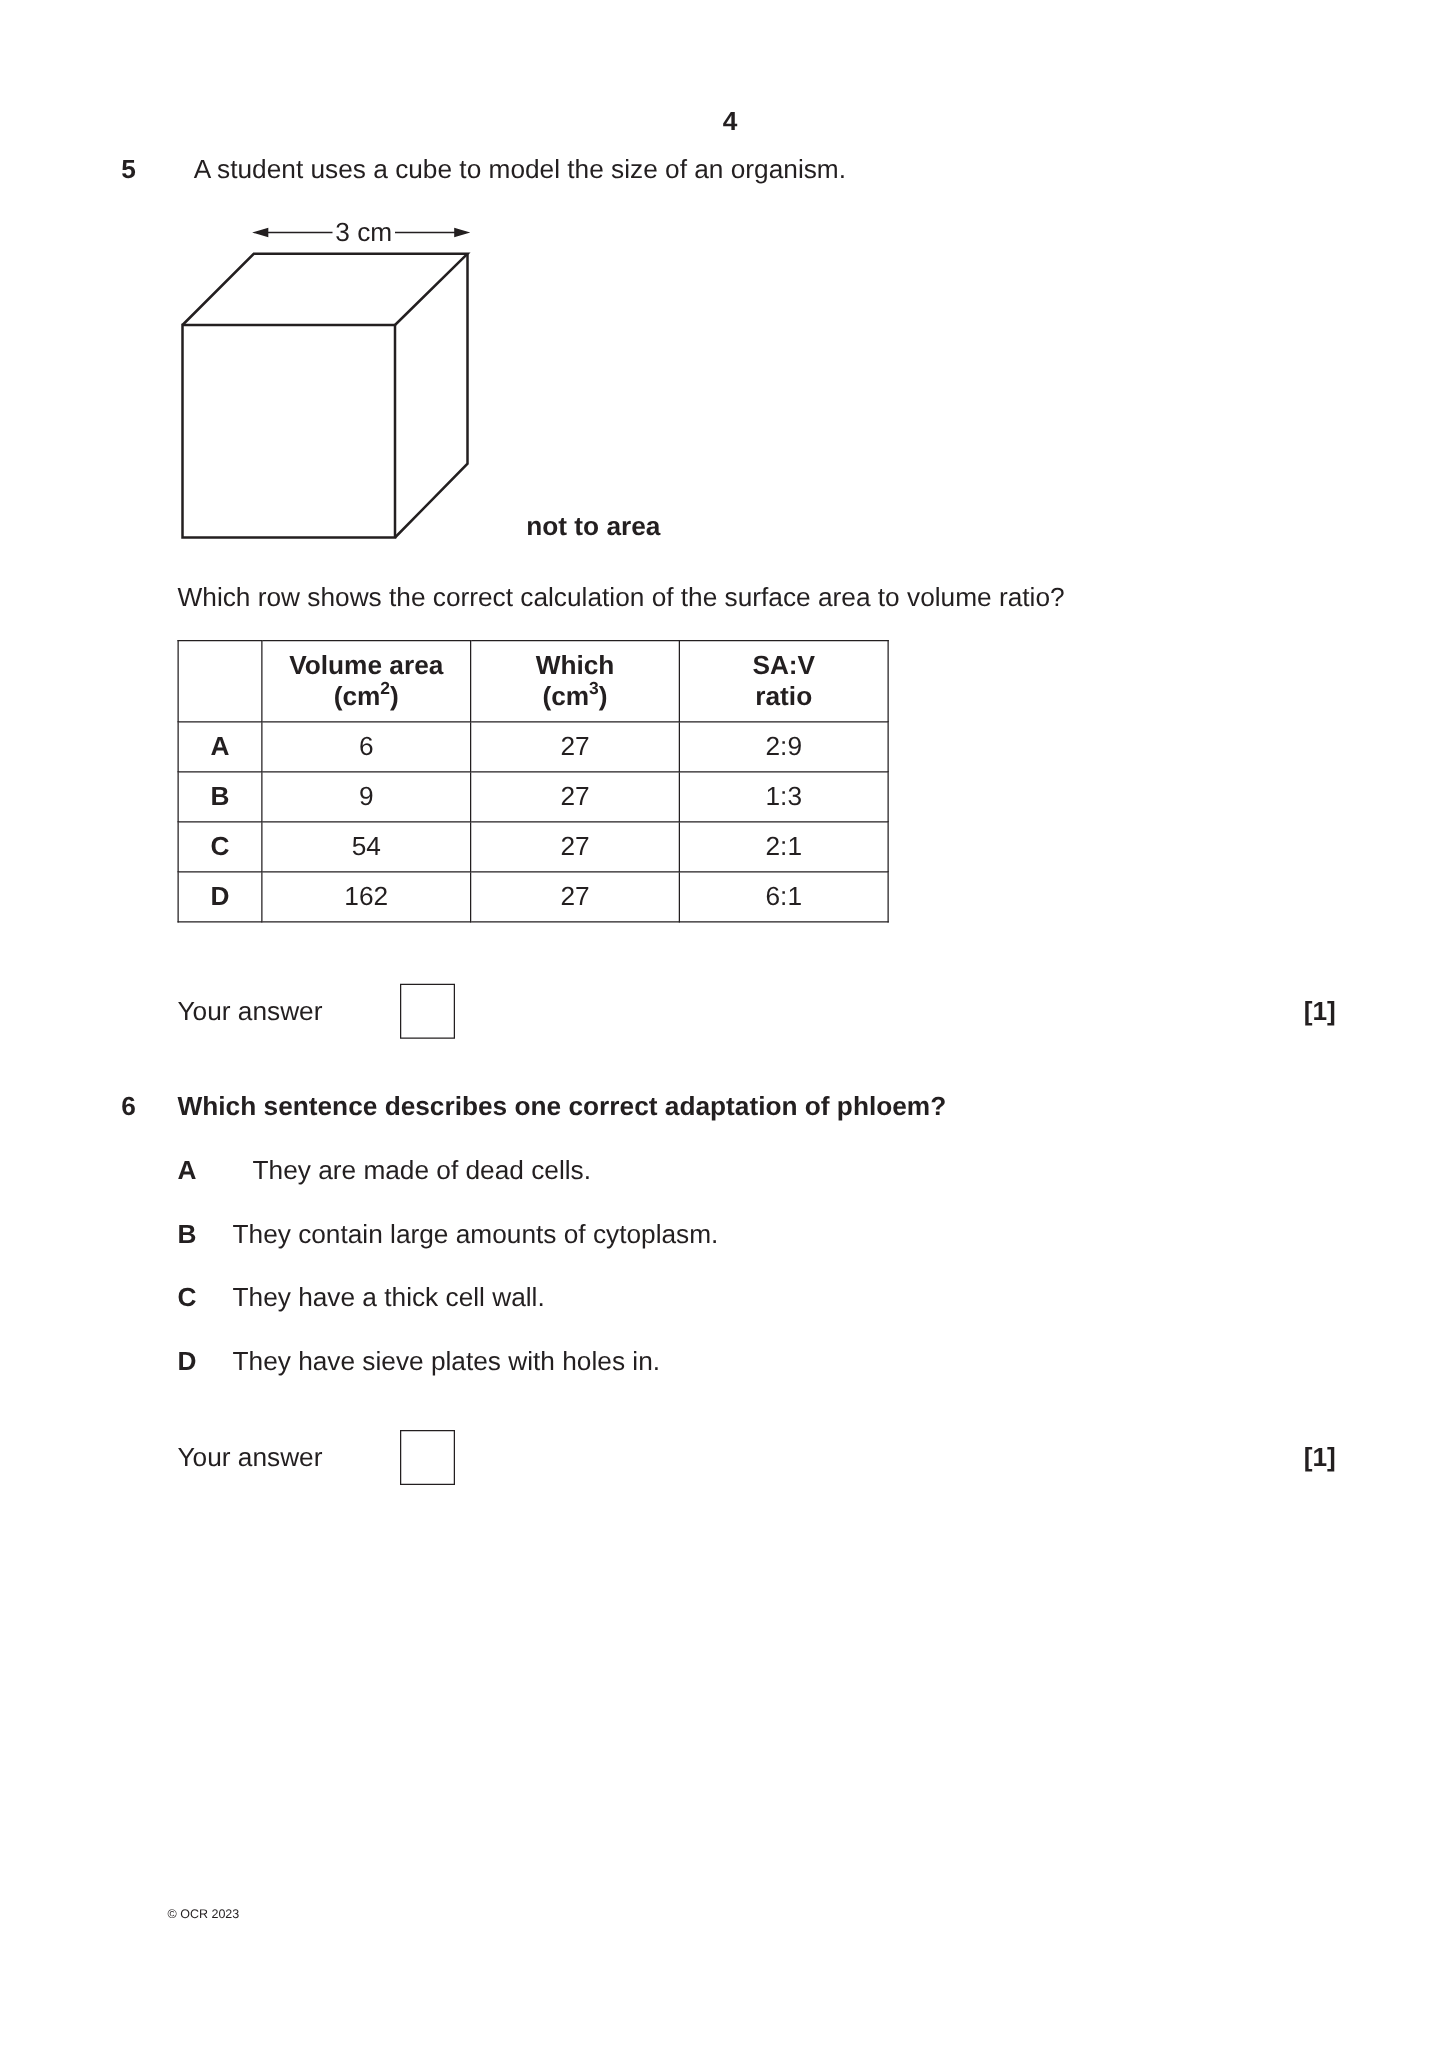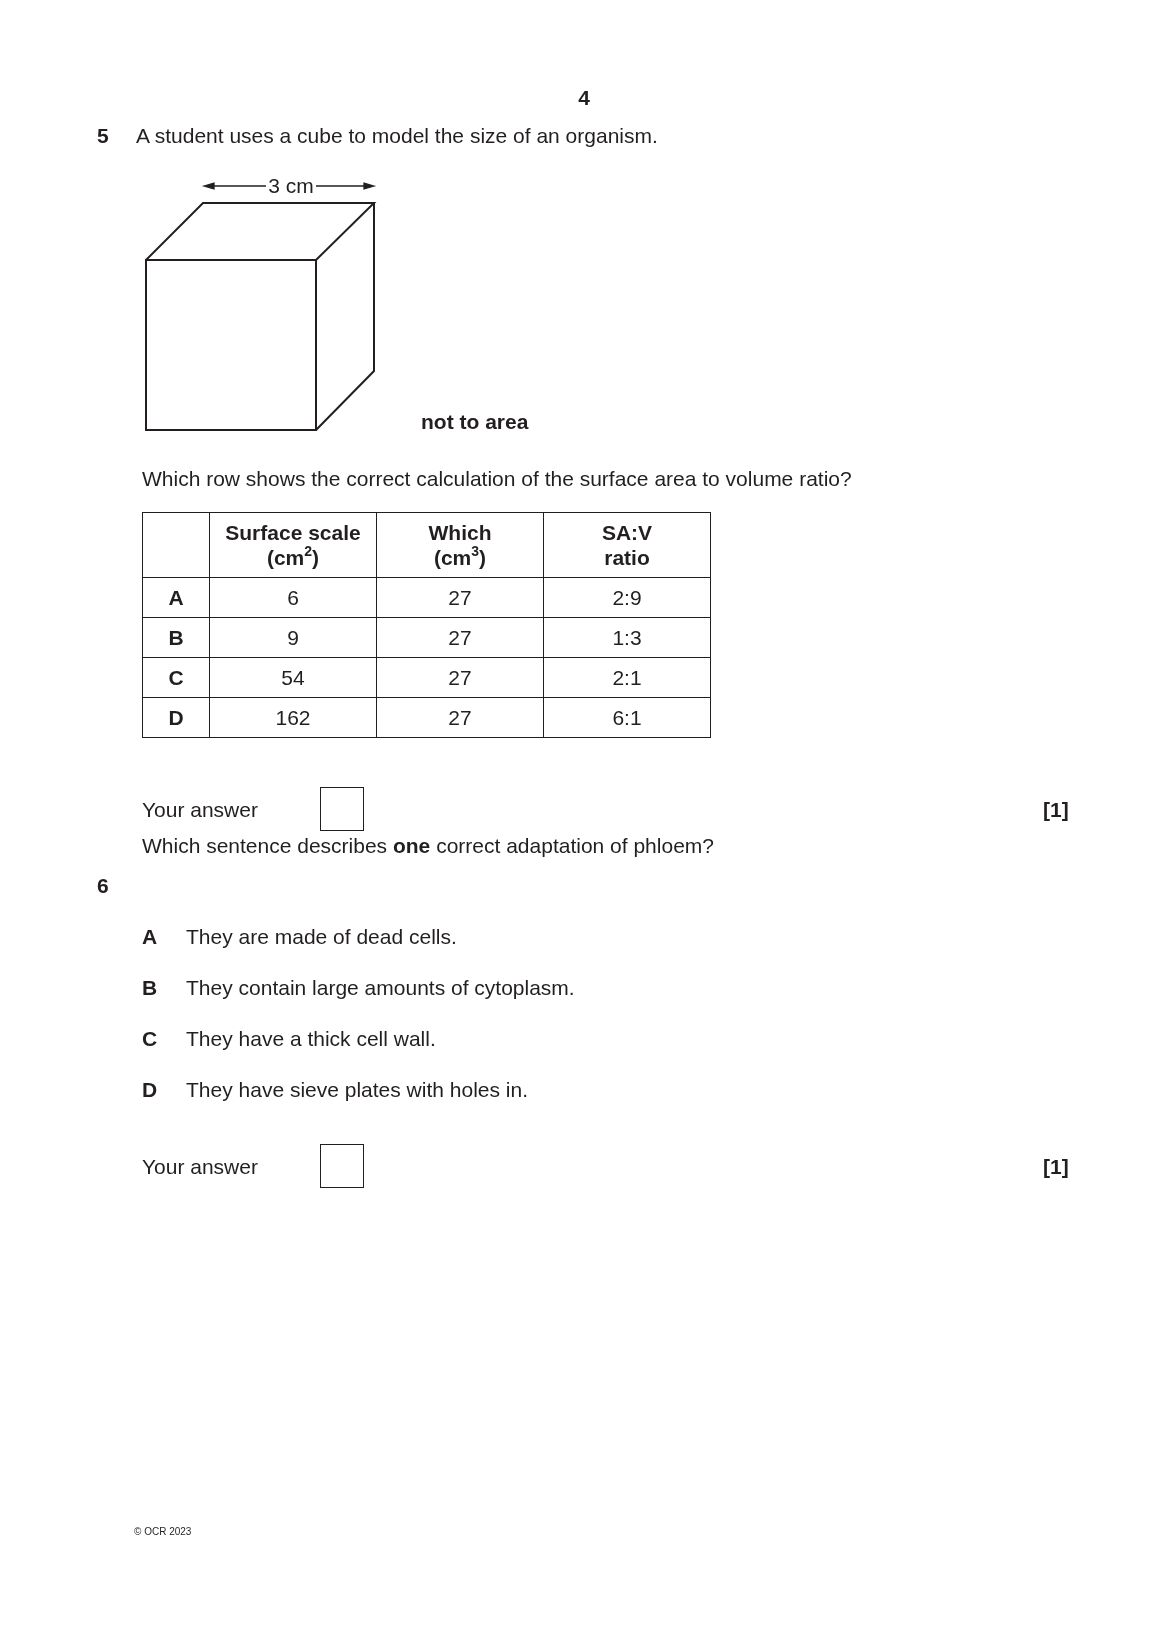--- a/index.html
+++ b/index.html
@@ -30,21 +30,21 @@
   .marks { font-weight: bold; font-size: 21px; }
   .optlet { font-weight: bold; font-size: 21px; }
   .footer { left: 134px; top: 1526px; font-size: 10px; }
 </style>
 </head>
 <body>
 
 <div class="abs page-num">4</div>
 
 <div class="abs qnum" style="left:97px; top:124px;">5</div>
-<div class="abs qtext" style="left:136px; top:124px;text-align:center;">A student uses a cube to model the size of an organism.</div>
+<div class="abs qtext" style="left:155px; top:124px;text-align:center;">A student uses a cube to model the size of an organism.</div>
 
 <svg class="abs cube" width="240" height="265" viewBox="0 0 240 265">
   <g stroke="#231f20" stroke-width="1.3" fill="#231f20">
     <line x1="66" y1="18" x2="126" y2="18"></line>
     <line x1="176" y1="18" x2="232" y2="18"></line>
     <polygon points="64,18 74,15 74,21"></polygon>
     <polygon points="234,18 224,15 224,21"></polygon>
   </g>
   <text x="151" y="25" text-anchor="middle" font-family="Liberation Sans, sans-serif" font-size="21" fill="#231f20">3 cm</text>
   <g fill="none" stroke="#231f20" stroke-width="2">
@@ -55,21 +55,21 @@
 </svg>
 <div class="abs nts">not to area</div>
 
 <div class="abs qtext" style="left:142px; top:467px;">Which row shows the correct calculation of the surface area to volume ratio?</div>
 
 <table class="opts">
   <tbody>
       <tr>
     <th class="c0"></th>
     <th class="c1">
-      <span>Surface scale</span><br>
+      <span>Volume area</span><br>
       <span>(cm</span><sup>2</sup><span>)</span>
     </th>
     <th class="c2">
       <span>Which</span><br>
       <span>(cm</span><sup>3</sup><span>)</span>
     </th>
     <th class="c3">
       <span>SA:V</span><br>
       <span>ratio</span>
     </th>
@@ -99,25 +99,25 @@
     <td>6:1</td>
   </tr>
 </tbody>
   </table>
 
 <div class="abs ans-label" style="left:142px; top:798px;">Your answer</div>
 <div class="abs ans-box" style="left:320px; top:787px;"></div>
 <div class="abs marks" style="left:1043px; top:798px;">[1]</div>
 
 <div class="abs qnum" style="left:97px; top:874px;">6</div>
-<div class="abs qtext" style="left:142px; top:834px;"><span>Which sentence describes </span><b>one</b><span> correct adaptation of phloem?</span></div>
+<div class="abs qtext" style="left:142px; top:874px;font-weight:bold;"><span>Which sentence describes </span><b>one</b><span> correct adaptation of phloem?</span></div>
 
 <div class="abs" style="left:142px; top:925px;">
   <span class="abs optlet" style="left:0; top:0;">A</span>
-  <span class="abs qtext" style="left:44px; top:0; white-space:nowrap;">They are made of dead cells.</span>
+  <span class="abs qtext" style="left:60px; top:0; white-space:nowrap;">They are made of dead cells.</span>
 </div>
 <div class="abs" style="left:142px; top:976px;">
   <span class="abs optlet" style="left:0; top:0;">B</span>
   <span class="abs qtext" style="left:44px; top:0; white-space:nowrap;text-align:center;">They contain large amounts of cytoplasm.</span>
 </div>
 <div class="abs" style="left:142px; top:1027px;">
   <span class="abs optlet" style="left:0; top:0;">C</span>
   <span class="abs qtext" style="left:44px; top:0; white-space:nowrap;text-align:right;">They have a thick cell wall.</span>
 </div>
 <div class="abs" style="left:142px; top:1078px;">

